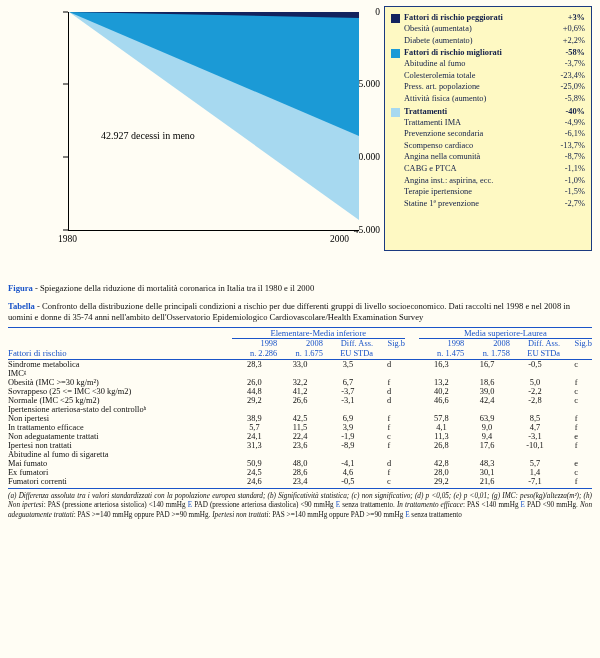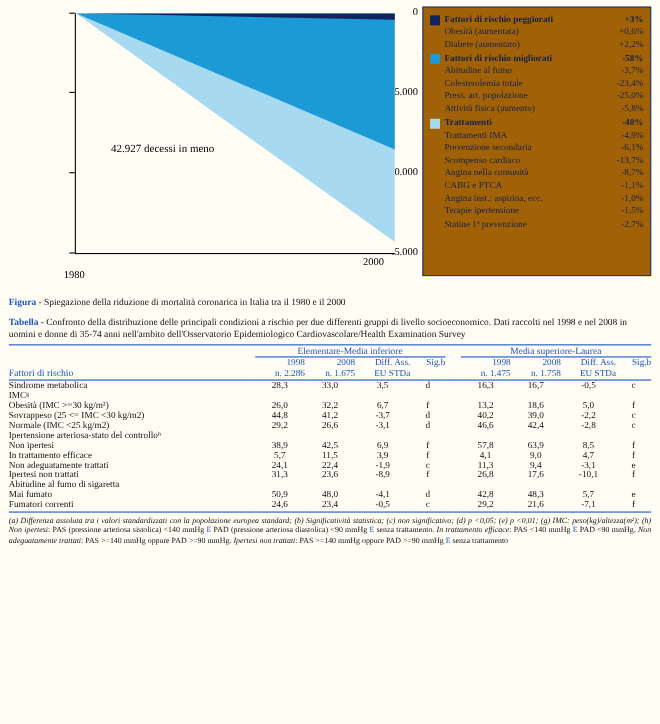--- a/index.html
+++ b/index.html
@@ -74,21 +74,21 @@
   }
 
   
   .legend {
     position: absolute;
     left: 384px;
     top: 6px;
     width: 208px;
     height: 245px;
     border: 1px solid #1b3a80;
-    background: #a16207;
+    background: #fef9c3;
     box-sizing: border-box;
     padding: 5px 6px 4px 6px;
     font-family: "Liberation Serif", serif;
     font-size: 8.4px;
     color: #13204a;
   }
   .lg-head {
     display: flex;
     align-items: flex-start;
     font-weight: bold;
@@ -120,21 +120,21 @@
   .lg-group { margin-bottom: 2px; }
 
   
   .caption {
     padding: 2px 8px 0 8px;
     font-size: 8.6px;
     line-height: 11.5px;
     font-family: "Liberation Serif", serif;
   }
   .caption .lbl { color: #1a54c8; font-weight: bold; }
-  .cap-fig { margin-top: 1px; }
+  .cap-fig { margin-top: 15px; }
   .cap-tab { margin-top: 4px; }
 
   
   .table-wrap {
     padding: 3px 8px 0 8px;
   }
   table.main {
     width: 100%;
     border-collapse: collapse;
     font-size: 8.4px;
@@ -206,21 +206,21 @@
 
         <polygon points="0,0 290,0 290,208" fill="#a7d9f0"></polygon>
 
         <polygon points="0,0 290,0 290,124" fill="#1b9ad6"></polygon>
 
         <polygon points="0,0 290,0 290,6" fill="#13235e"></polygon>
       </svg>
       <div class="chart-annot" style="left:32px; top:118px;">42.927 decessi in meno</div>
     </div>
 
-    <div class="xtick" style="left:30px; top:238px;">1980</div>
+    <div class="xtick" style="left:30px; top:226px;">1980</div>
     <div class="xtick" style="left:302px; top:226px;">2000</div>
   </div>
 
   <div class="legend">
 
     <div class="lg-group">
       <div class="lg-head">
         <span class="lg-swatch" style="background:#13235e;"></span>
         <span class="lg-txt">Fattori di rischio peggiorati</span>
         <span class="lg-val">+3%</span>
@@ -513,20 +513,32 @@
       <td class="num">48,0</td>
       <td class="num">-4,1</td>
       <td class="num">d</td>
       <td></td>
       <td class="num">42,8</td>
       <td class="num">48,3</td>
       <td class="num">5,7</td>
       <td class="num">e</td>
     </tr>
 
+    <tr class="row">
+      <td class="lbl-cell indent">Ex fumatori</td>
+      <td class="num">24,5</td>
+      <td class="num">28,6</td>
+      <td class="num">4,6</td>
+      <td class="num">f</td>
+      <td></td>
+      <td class="num">28,0</td>
+      <td class="num">30,1</td>
+      <td class="num">1,4</td>
+      <td class="num">c</td>
+    </tr>
 
     <tr class="row">
       <td class="lbl-cell indent">Fumatori correnti</td>
       <td class="num">24,6</td>
       <td class="num">23,4</td>
       <td class="num">-0,5</td>
       <td class="num">c</td>
       <td></td>
       <td class="num">29,2</td>
       <td class="num">21,6</td>

